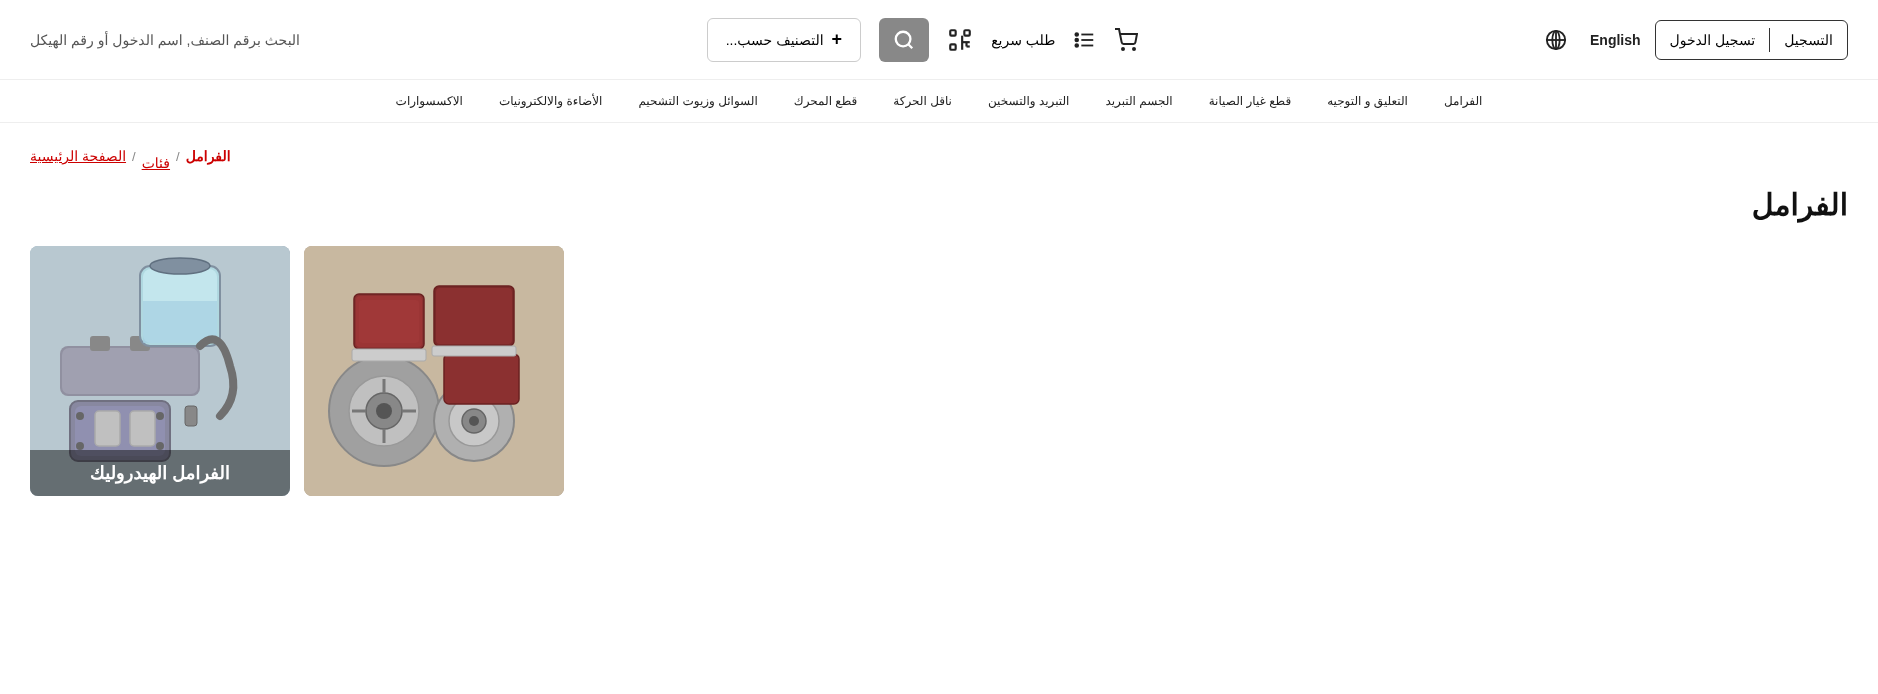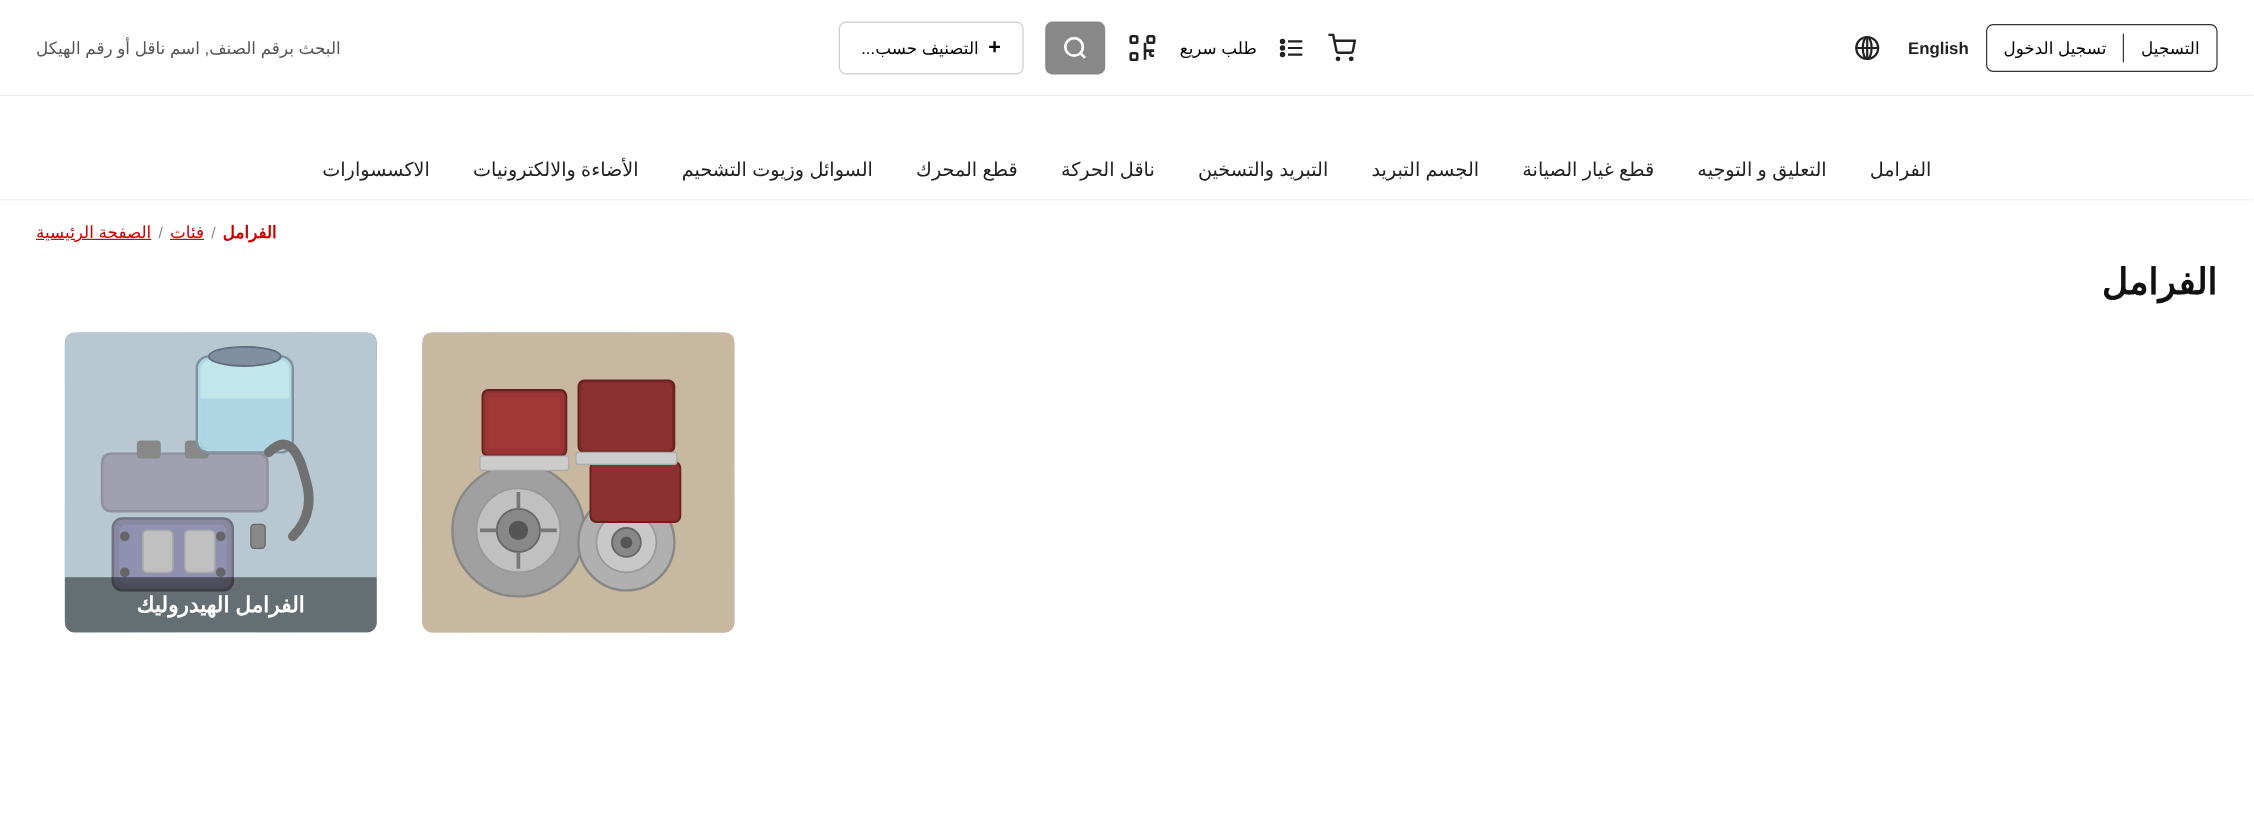--- a/index.html
+++ b/index.html
@@ -125,26 +125,25 @@
       align-items: center;
       justify-content: center;
       gap: 36px;
       padding: 14px 30px;
       border-bottom: 1px solid #eee;
       background: #fff;
       direction: rtl;
     }
 
     .nav-item {
-      font-size: 16px;
+      font-size: 12px;
       color: #222;
       cursor: pointer;
       white-space: nowrap;
       text-decoration: none;
-      margin-top: 38px;
     }
 
     
     .breadcrumb-section {
       padding: 18px 30px 6px 30px;
       display: flex;
       justify-content: flex-end;
       align-items: center;
       gap: 6px;
       font-size: 14px;
@@ -159,20 +158,21 @@
 
     .breadcrumb-sep {
       color: #888;
       font-size: 13px;
     }
 
     .breadcrumb-cats {
       color: #c00;
       text-decoration: underline;
       cursor: pointer;
+      margin-top: 14px;
     }
 
     .breadcrumb-current {
       color: #c00;
       font-weight: bold;
     }
 
     
     .page-title-section {
       padding: 10px 30px 24px 30px;
@@ -196,21 +196,20 @@
 
     .card {
       width: 260px;
       height: 250px;
       border-radius: 8px;
       overflow: hidden;
       position: relative;
       background: #ddd;
       cursor: pointer;
       flex-shrink: 0;
-      margin-left: 24px;
     }
 
     
     .card-friction {
       background: linear-gradient(135deg, #b0a090 0%, #8a8070 30%, #c0b090 60%, #a09080 100%);
       position: relative;
     }
 
     .card-hydraulic {
       background: linear-gradient(135deg, #9ab0c0 0%, #8090a0 40%, #b0c0d0 70%, #a0b0c0 100%);
@@ -328,21 +327,21 @@
     </button>
 
     <button class="filter-btn">
       <span class="plus-icon">+</span>
       <span>التصنيف حسب...</span>
     </button>
 
   </div>
 
   <div class="header-left">
-    <span>البحث برقم الصنف, اسم ناقل أو رقم الهيكل</span>
+    <span>البحث برقم الصنف, اسم الدخول أو رقم الهيكل</span>
   </div>
 
 </div>
 
 <nav class="nav-bar">
   <a class="nav-item">الفرامل</a>
   <a class="nav-item">التعليق و التوجيه</a>
   <a class="nav-item">قطع غيار الصيانة</a>
   <a class="nav-item">الجسم التبريد</a>
   <a class="nav-item">التبريد والتسخين</a>

